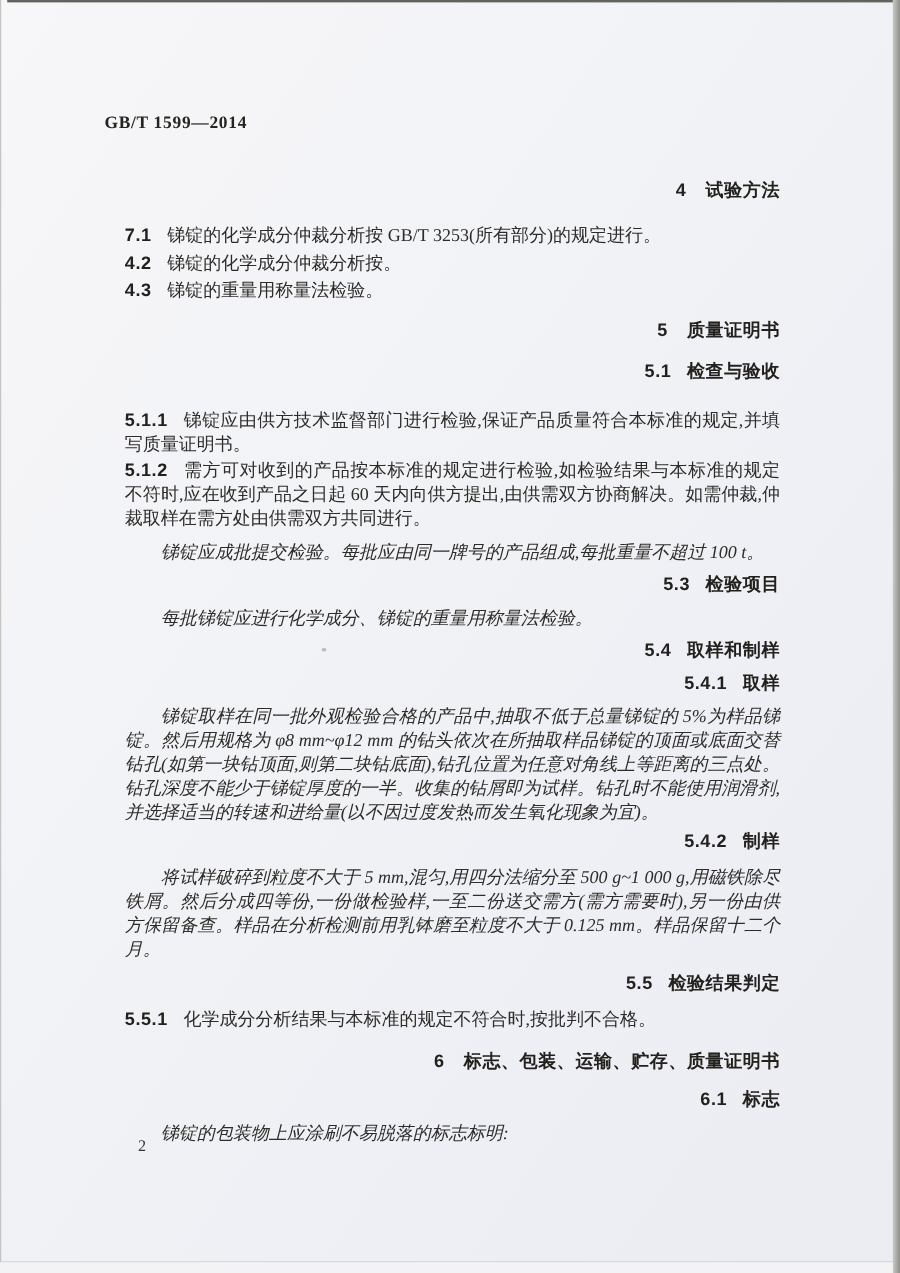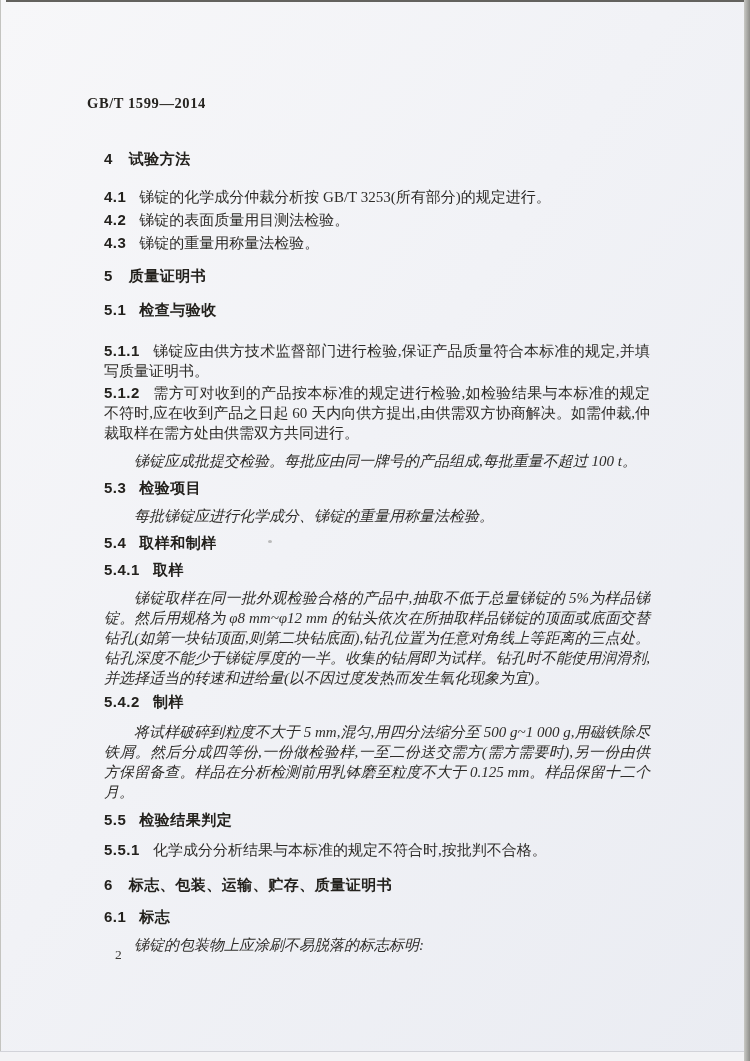--- a/index.html
+++ b/index.html
@@ -33,20 +33,21 @@
     letter-spacing: 0.6px;
     color: #262420;
   }
   .block { margin: 0; }
   .h1, .h2, .h3 {
     font-family: "Liberation Sans", "DejaVu Sans", sans-serif;
     font-weight: 700;
     font-size: 15px;
     color: #23211d;
     letter-spacing: 0.5px;
+    text-align: right;
   }
   .num {
     font-family: "Liberation Sans", "DejaVu Sans", sans-serif;
     font-weight: 700;
     color: #23211d;
     margin-right: 13px;
     letter-spacing: 0.5px;
   }
   .h1 .num { margin-right: 16px; }
   .clause { text-align: justify; }
@@ -72,24 +73,24 @@
   <div class="speck speck-2"></div>
 
   <div class="content">
 
     <div class="std-header">GB/T 1599—2014</div>
 
     <p class="block h1" style="margin-top:36px">
       <span class="num">4</span><span>试验方法</span>
     </p>
     <p class="block clause" style="margin-top:18px">
-      <span class="num">4.1</span><span>锑锭的化学成分仲裁分析按 GB/T 3253(所有部分)的规定进行。</span>
+      <span class="num">7.1</span><span>锑锭的化学成分仲裁分析按 GB/T 3253(所有部分)的规定进行。</span>
     </p>
     <p class="block clause" style="margin-top:3px">
-      <span class="num">4.2</span><span>锑锭的表面质量用目测法检验。</span>
+      <span class="num">4.2</span><span>锑锭的化学成分仲裁分析按。</span>
     </p>
     <p class="block clause" style="margin-top:3px">
       <span class="num">4.3</span><span>锑锭的重量用称量法检验。</span>
     </p>
 
     <p class="block h1" style="margin-top:13px">
       <span class="num">5</span><span>质量证明书</span>
     </p>
     <p class="block h2" style="margin-top:14px">
       <span class="num">5.1</span><span>检查与验收</span>

